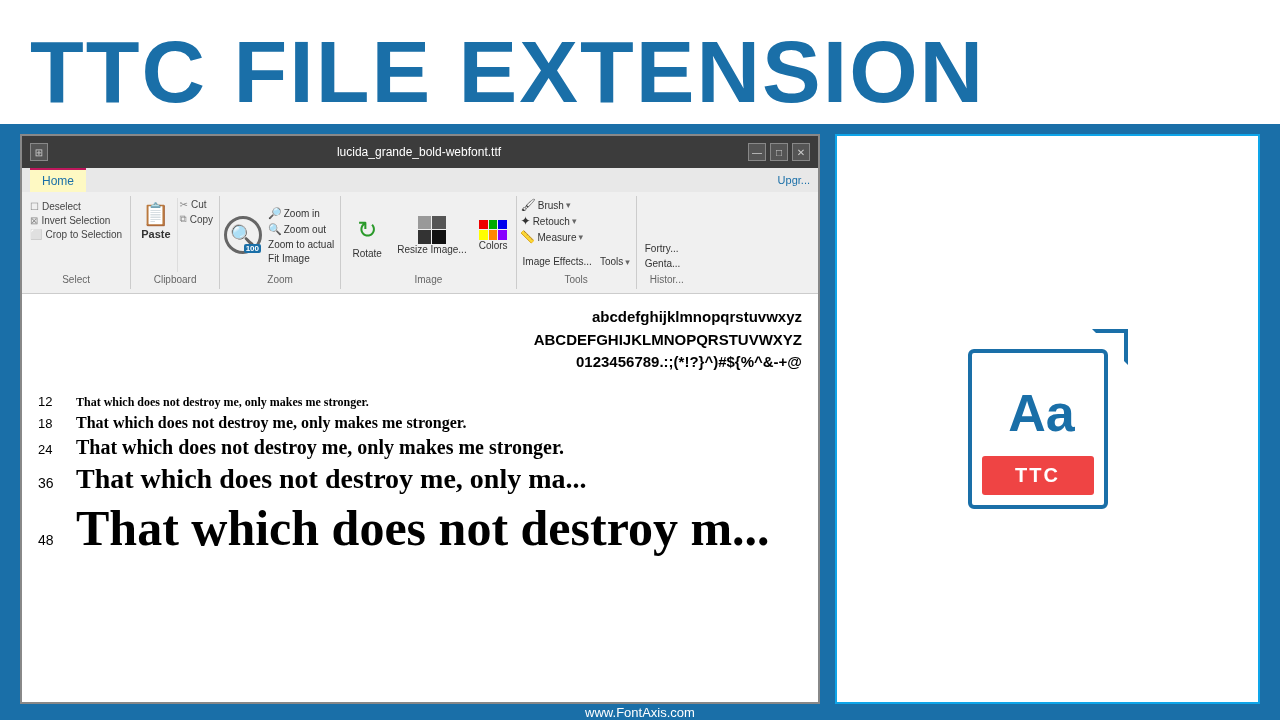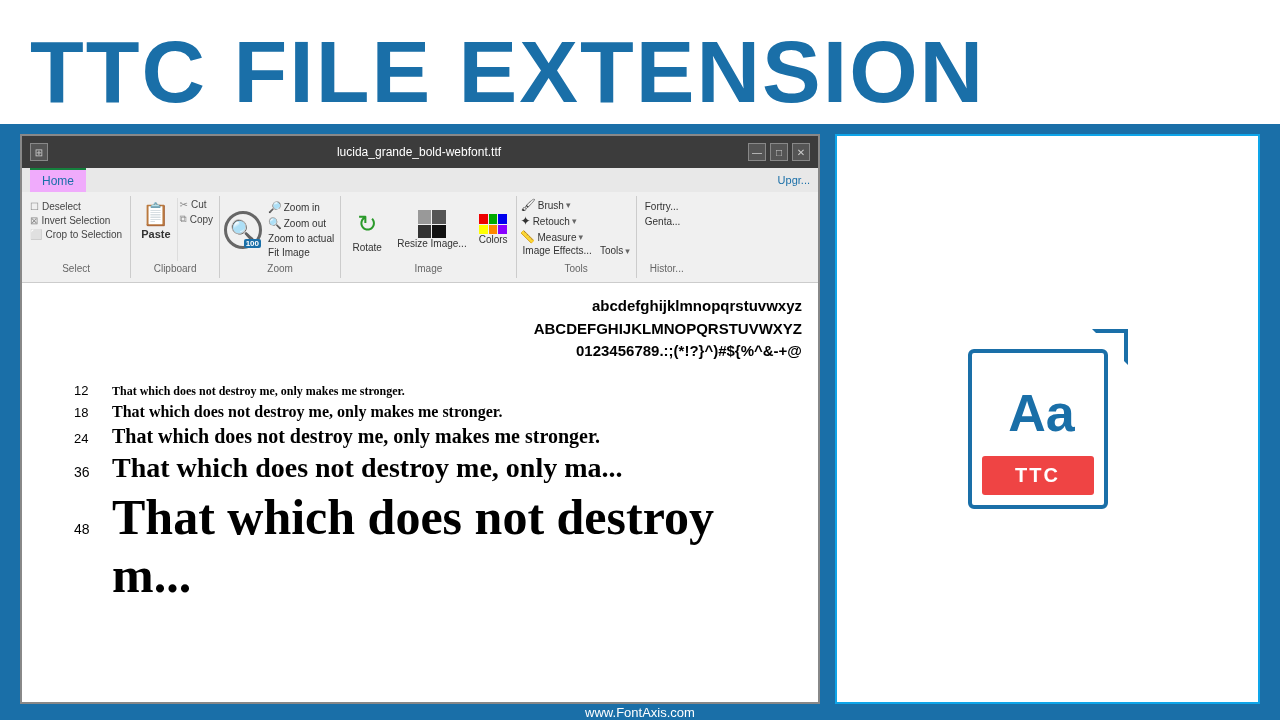--- a/index.html
+++ b/index.html
@@ -99,22 +99,22 @@
       background: #e8e8e8;
     }
     .ribbon-tab {
       padding: 4px 12px;
       font-size: 12px;
       color: #333;
       cursor: pointer;
       border-top: 2px solid transparent;
     }
     .ribbon-tab.active {
-      background: #f0abfc;
-      border-top: 2px solid #15803d;
+      background: #fef9c3;
+      border-top: 2px solid #be185d;
       color: #1a6fa8;
     }
     .ribbon-tab-right {
       margin-left: auto;
       display: flex;
       align-items: center;
     }
     .upgrade-text {
       font-size: 11px;
       color: #1a6fa8;
@@ -126,21 +126,21 @@
       min-height: 70px;
     }
     .ribbon-group {
       display: flex;
       flex-direction: column;
       align-items: stretch;
       border-right: 1px solid #ccc;
       padding: 2px 4px;
       min-width: 60px;
     }
-    .ribbon-group:last-child { border-right: none; }
+    .ribbon-group:last-child { border-right: none; margin-top: 42px; }
     .ribbon-group-label {
       font-size: 10px;
       color: #666;
       text-align: center;
       padding: 2px 0;
       margin-top: auto;
     }
     .ribbon-buttons {
       display: flex;
       flex-wrap: wrap;
@@ -309,21 +309,20 @@
       font-size: 15px;
       line-height: 1.5;
       color: #000;
       text-align: right;
     }
     .font-samples {
       margin-top: 20px;
       display: flex;
       flex-direction: column;
       gap: 4px;
-      margin-left: 36px;
     }
     .font-sample-row {
       display: flex;
       align-items: baseline;
       gap: 10px;
     }
     .font-size-label {
       font-size: 13px;
       color: #000;
       font-family: Arial, sans-serif;

